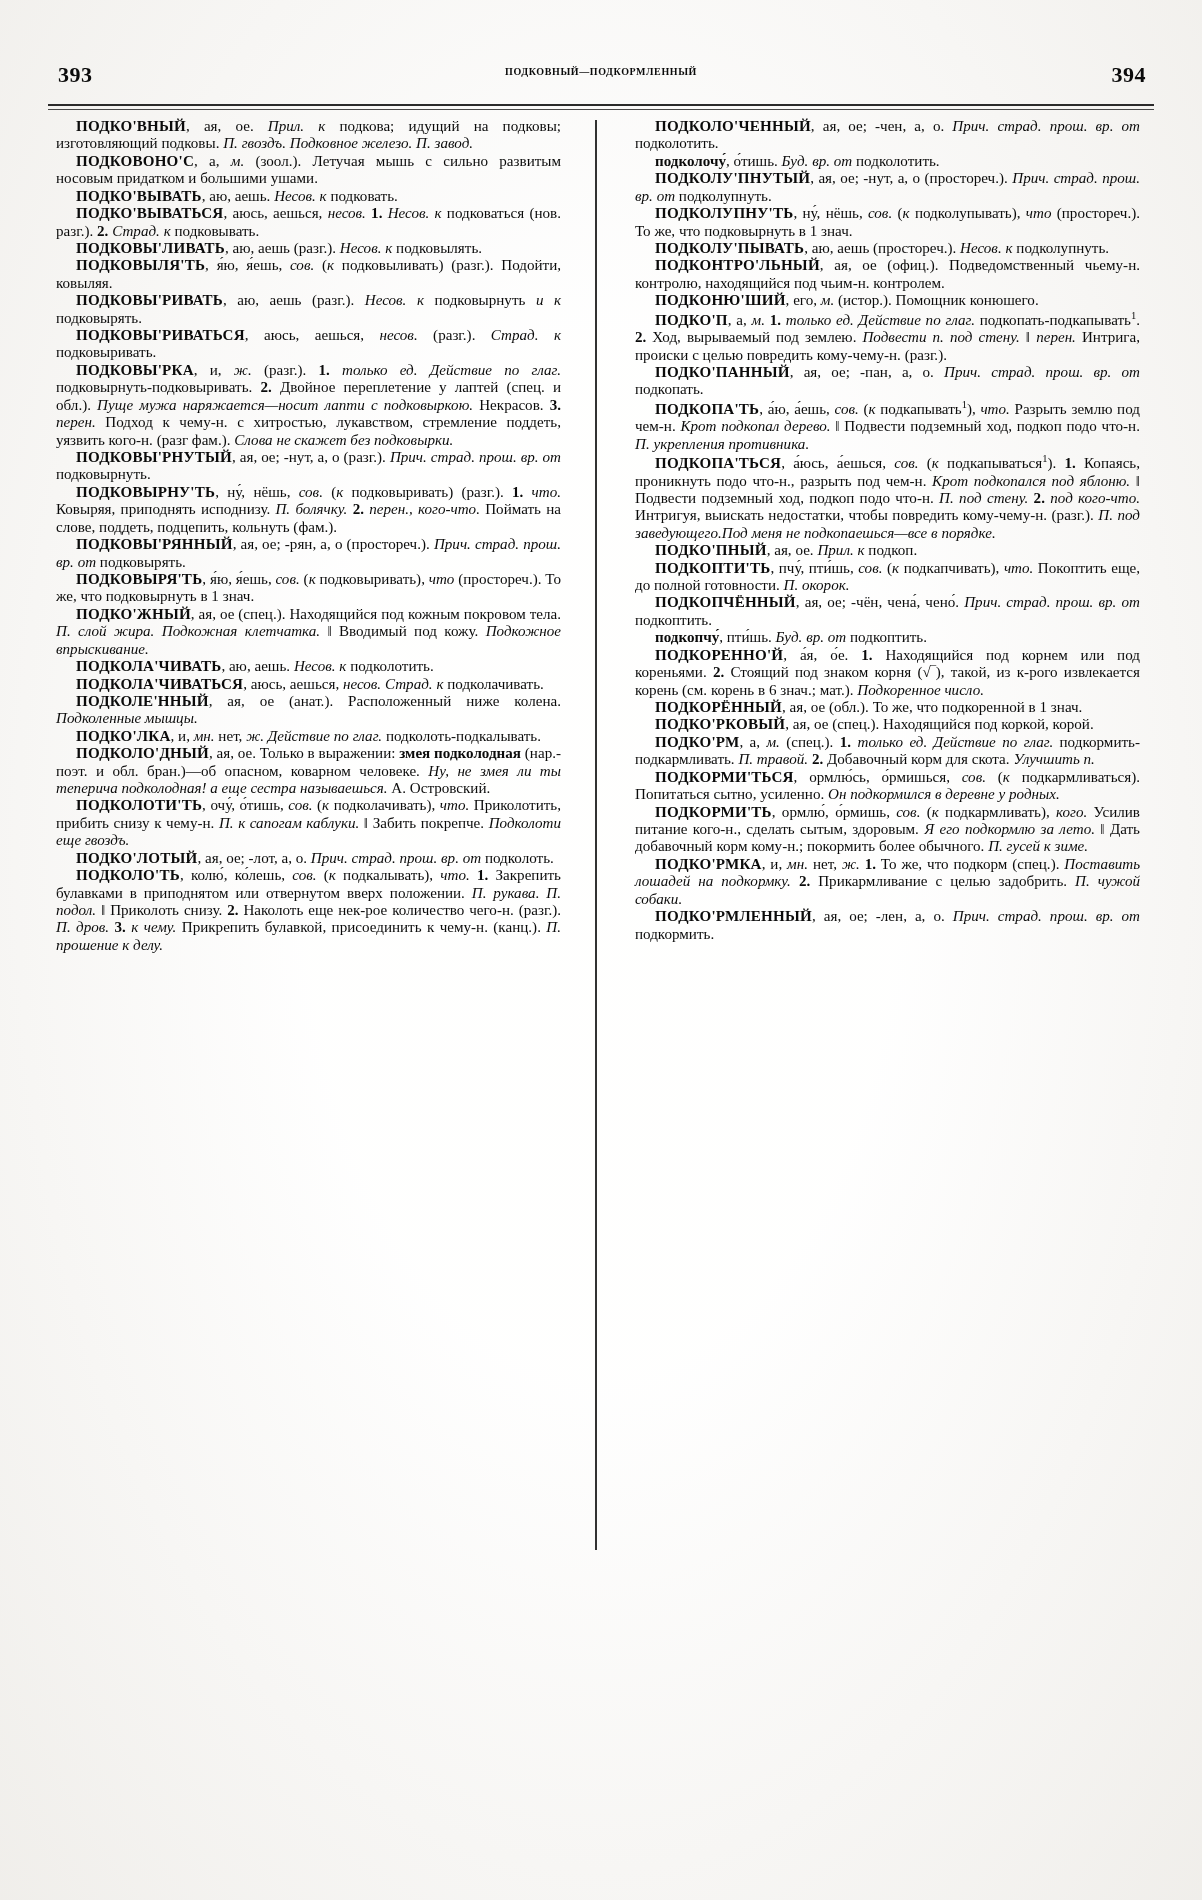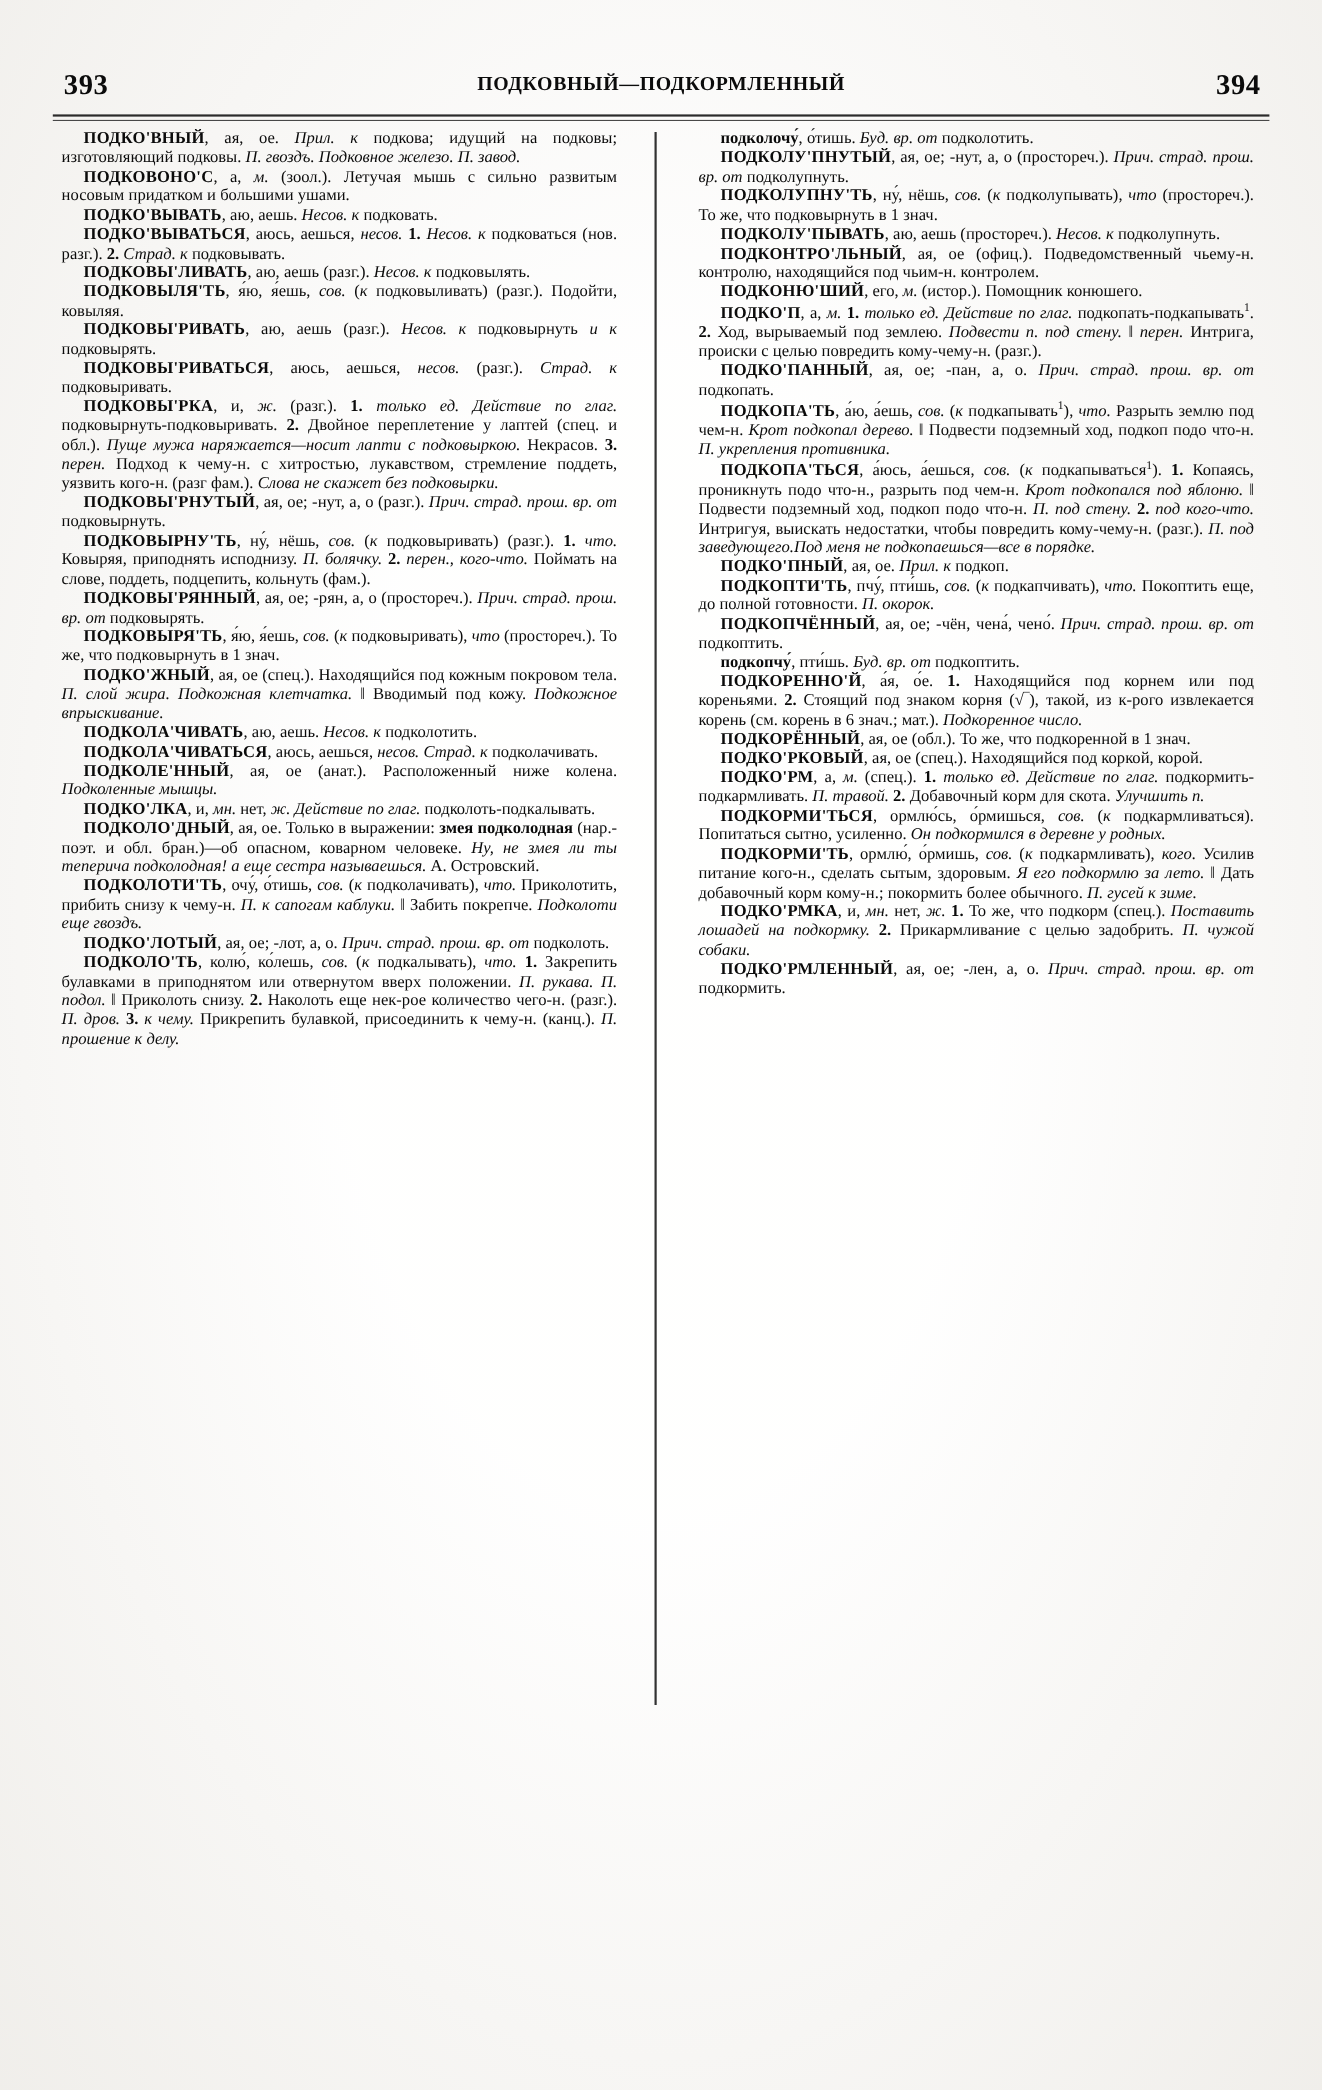--- a/index.html
+++ b/index.html
@@ -34,33 +34,33 @@
     position: absolute;
     left: 48px;
     right: 48px;
     top: 62px;
     height: 34px;
   }
   .folio {
     position: absolute;
     top: 0;
     font-weight: bold;
-    font-size: 26px;
+    font-size: 22px;
     letter-spacing: 0.5px;
     font-family: "Liberation Serif", serif;
   }
   .folio.left { left: 10px; }
   .folio.right { right: 8px; }
   #running-title {
     position: absolute;
     left: 0; right: 0;
     top: 4px;
     text-align: center;
     font-weight: bold;
-    font-size: 18px;
+    font-size: 10px;
     letter-spacing: 0.6px;
   }
   #rule {
     position: absolute;
     left: 48px;
     right: 48px;
     top: 104px;
     height: 3px;
     border-top: 2px solid #1a1a1a;
     border-bottom: 1px solid #3a3a3a;
@@ -147,20 +147,21 @@
         <p class="entry"><span class="hw">ПОДКОЛА'ЧИВАТЬСЯ</span><span>, аюсь, аешься, <i>несов. Страд.</i> <i>к</i> подколачивать.</span></p>
         <p class="entry"><span class="hw">ПОДКОЛЕ'ННЫЙ</span><span>, ая, ое (анат.). Расположенный ниже колена. <i>Подколенные мышцы.</i></span></p>
         <p class="entry"><span class="hw">ПОДКО'ЛКА</span><span>, и, <i>мн.</i> нет, <i>ж. Действие по глаг.</i> подколоть-подкалывать.</span></p>
         <p class="entry"><span class="hw">ПОДКОЛО'ДНЫЙ</span><span>, ая, ое. Только в выражении: <b>змея подколодная</b> (нар.-поэт. и обл. бран.)—об опасном, коварном человеке. <i>Ну, не змея ли ты теперича подколодная! а еще сестра называешься.</i> А. Островский.</span></p>
         <p class="entry"><span class="hw">ПОДКОЛОТИ'ТЬ</span><span>, очу́, о́тишь, <i>сов.</i> (<i>к</i> подколачивать), <i>что.</i> Приколотить, прибить снизу к чему-н. <i>П. к сапогам каблуки.</i> ‖ Забить покрепче. <i>Подколоти еще гвоздъ.</i></span></p>
         <p class="entry"><span class="hw">ПОДКО'ЛОТЫЙ</span><span>, ая, ое; -лот, а, о. <i>Прич. страд. прош. вр. от</i> подколоть.</span></p>
         <p class="entry"><span class="hw">ПОДКОЛО'ТЬ</span><span>, колю́, ко́лешь, <i>сов.</i> (<i>к</i> подкалывать), <i>что.</i> <b>1.</b> Закрепить булавками в приподнятом или отвернутом вверх положении. <i>П. рукава. П. подол.</i> ‖ Приколоть снизу. <b>2.</b> Наколоть еще нек-рое количество чего-н. (разг.). <i>П. дров.</i> <b>3.</b> <i>к чему.</i> Прикрепить булавкой, присоединить к чему-н. (канц.). <i>П. прошение к делу.</i></span></p>
       </div>
     <div id="col-divider"></div>
     <div class="column" id="col-right">
+        <p class="entry"><span class="hw">ПОДКОЛО'ЧЕННЫЙ</span><span>, ая, ое; -чен, а, о. <i>Прич. страд. прош. вр. от</i> подколотить.</span></p>
         <p class="entry"><span class="hw-lc">подколочу́</span><span>, о́тишь. <i>Буд. вр. от</i> подколотить.</span></p>
         <p class="entry"><span class="hw">ПОДКОЛУ'ПНУТЫЙ</span><span>, ая, ое; -нут, а, о (простореч.). <i>Прич. страд. прош. вр. от</i> подколупнуть.</span></p>
         <p class="entry"><span class="hw">ПОДКОЛУПНУ'ТЬ</span><span>, ну́, нёшь, <i>сов.</i> (<i>к</i> подколупывать), <i>что</i> (простореч.). То же, что подковырнуть в 1 знач.</span></p>
         <p class="entry"><span class="hw">ПОДКОЛУ'ПЫВАТЬ</span><span>, аю, аешь (простореч.). <i>Несов.</i> <i>к</i> подколупнуть.</span></p>
         <p class="entry"><span class="hw">ПОДКОНТРО'ЛЬНЫЙ</span><span>, ая, ое (офиц.). Подведомственный чьему-н. контролю, находящийся под чьим-н. контролем.</span></p>
         <p class="entry"><span class="hw">ПОДКОНЮ'ШИЙ</span><span>, его, <i>м.</i> (истор.). Помощник конюшего.</span></p>
         <p class="entry"><span class="hw">ПОДКО'П</span><span>, а, <i>м.</i> <b>1.</b> <i>только ед. Действие по глаг.</i> подкопать-подкапывать<sup>1</sup>. <b>2.</b> Ход, вырываемый под землею. <i>Подвести п. под стену.</i> ‖ <i>перен.</i> Интрига, происки с целью повредить кому-чему-н. (разг.).</span></p>
         <p class="entry"><span class="hw">ПОДКО'ПАННЫЙ</span><span>, ая, ое; -пан, а, о. <i>Прич. страд. прош. вр. от</i> подкопать.</span></p>
         <p class="entry"><span class="hw">ПОДКОПА'ТЬ</span><span>, а́ю, а́ешь, <i>сов.</i> (<i>к</i> подкапывать<sup>1</sup>), <i>что.</i> Разрыть землю под чем-н. <i>Крот подкопал дерево.</i> ‖ Подвести подземный ход, подкоп подо что-н. <i>П. укрепления противника.</i></span></p>
         <p class="entry"><span class="hw">ПОДКОПА'ТЬСЯ</span><span>, а́юсь, а́ешься, <i>сов.</i> (<i>к</i> подкапываться<sup>1</sup>). <b>1.</b> Копаясь, проникнуть подо что-н., разрыть под чем-н. <i>Крот подкопался под яблоню.</i> ‖ Подвести подземный ход, подкоп подо что-н. <i>П. под стену.</i> <b>2.</b> <i>под кого-что.</i> Интригуя, выискать недостатки, чтобы повредить кому-чему-н. (разг.). <i>П. под заведующего.Под меня не подкопаешься—все в порядке.</i></span></p>

